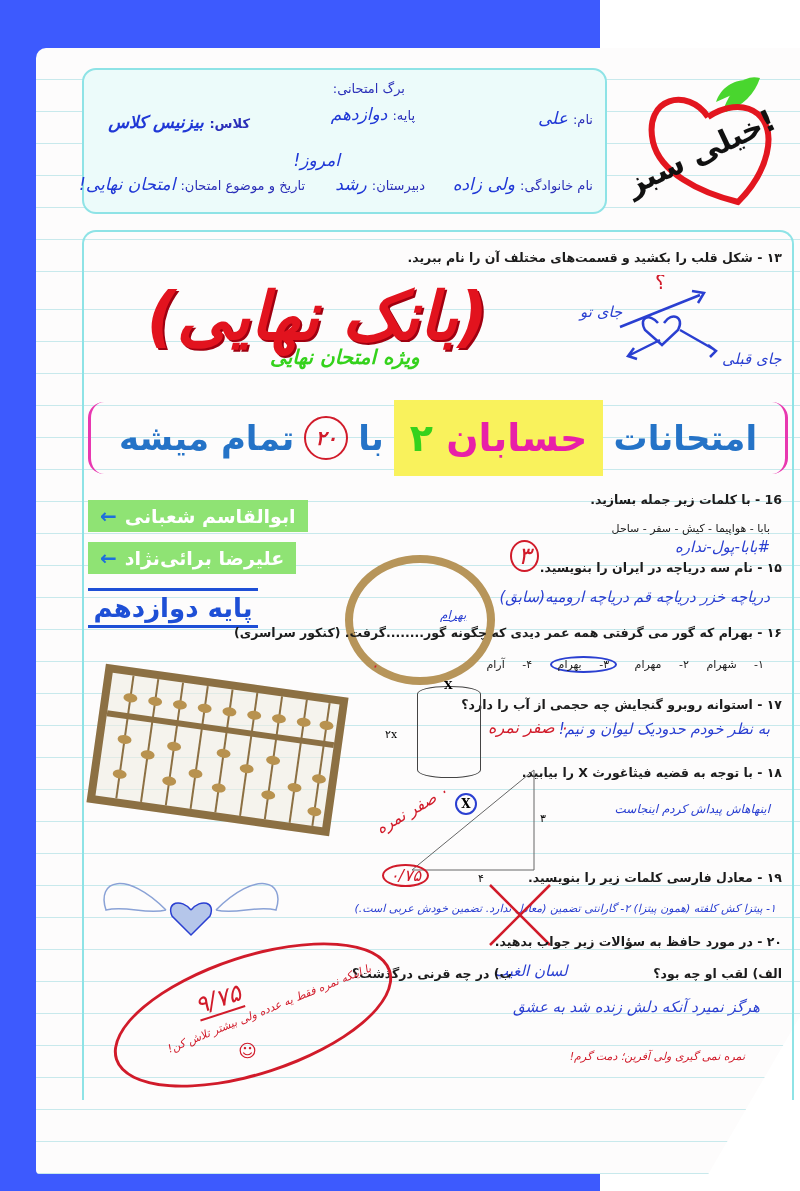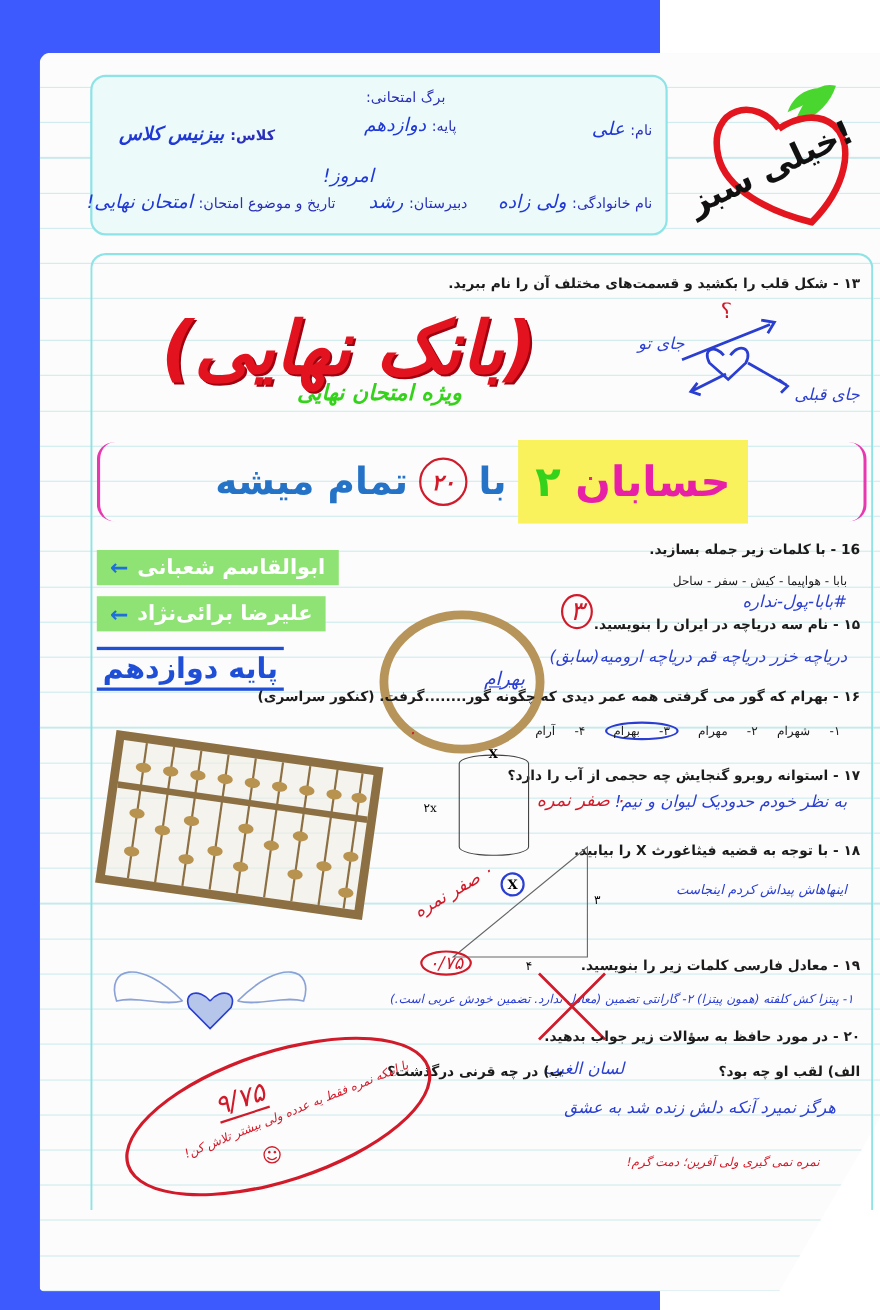--- a/index.html
+++ b/index.html
@@ -158,20 +158,21 @@
   <text x="55" y="14" fill="#d11b2a" font-size="20" font-family="DejaVu Sans, sans-serif">؟</text>
 </svg>
 <div class="hand-blue" style="left:580px; top:303px; font-size:15px;">جای تو</div>
 <div class="hand-blue" style="left:722px; top:350px; font-size:15px;">جای قبلی</div>
 
 <div class="title-big">(بانک نهایی)</div>
 <div class="subtitle-green">ویژه امتحان نهایی</div>
 
 <div class="banner">
   <div class="banner-row">
+    <span class="b-exams">امتحانات</span>
     <span class="b-subject"><span>حسابان</span> <span class="num">۲</span></span>
     <span class="b-with">با</span>
     <span class="b-score">۲۰</span>
     <span class="b-done">تمام میشه</span>
   </div>
 </div>
 
 <div class="tag-green" style="left:88px; top:500px;">
   <span>ابوالقاسم شعبانی</span>
   <span class="arrow">←</span>
@@ -186,21 +187,21 @@
 <div class="q" style="right:30px; top:522px; font-weight:normal; font-size:11px;">بابا - هواپیما - کیش - سفر - ساحل</div>
 <div class="hand-blue" style="right:30px; top:538px; font-size:15px;">#بابا-پول-نداره</div>
 <div class="hand-red" style="left:510px; top:540px; font-size:24px; border:2px solid #d11b2a; border-radius:50%; padding:0 6px;">۳</div>
 
 <div class="q" style="right:18px; top:560px;">۱۵ - نام سه دریاچه در ایران را بنویسید.</div>
 <div class="hand-blue" style="right:30px; top:588px; font-size:15px;">دریاچه خزر   دریاچه قم   دریاچه ارومیه(سابق)</div>
 
 <div class="keyring"></div>
 
 <div class="q" style="right:18px; top:625px;">۱۶ - بهرام که گور می گرفتی همه عمر   دیدی که چگونه گور........گرفت. (کنکور سراسری)</div>
-<div class="hand-blue" style="left:440px; top:608px; font-size:17px;text-decoration:underline;">بهرام</div>
+<div class="hand-blue" style="left:440px; top:608px; font-size:12px;text-decoration:underline;">بهرام</div>
 <div class="q" style="right:36px; top:658px; font-weight:normal; font-size:11px; word-spacing:14px;">
   <span>۱- شهرام</span>
   <span>۲- مهرام</span>
   <span style="border:2px solid #2a3fd1; border-radius:50%; padding:0 6px;">۳- بهرام</span>
   <span>۴- آرام</span>
 </div>
 <div class="hand-red" style="left:370px; top:656px; font-size:16px;">۰</div>
 
 <div class="abacus">
   <div class="bar"></div>

